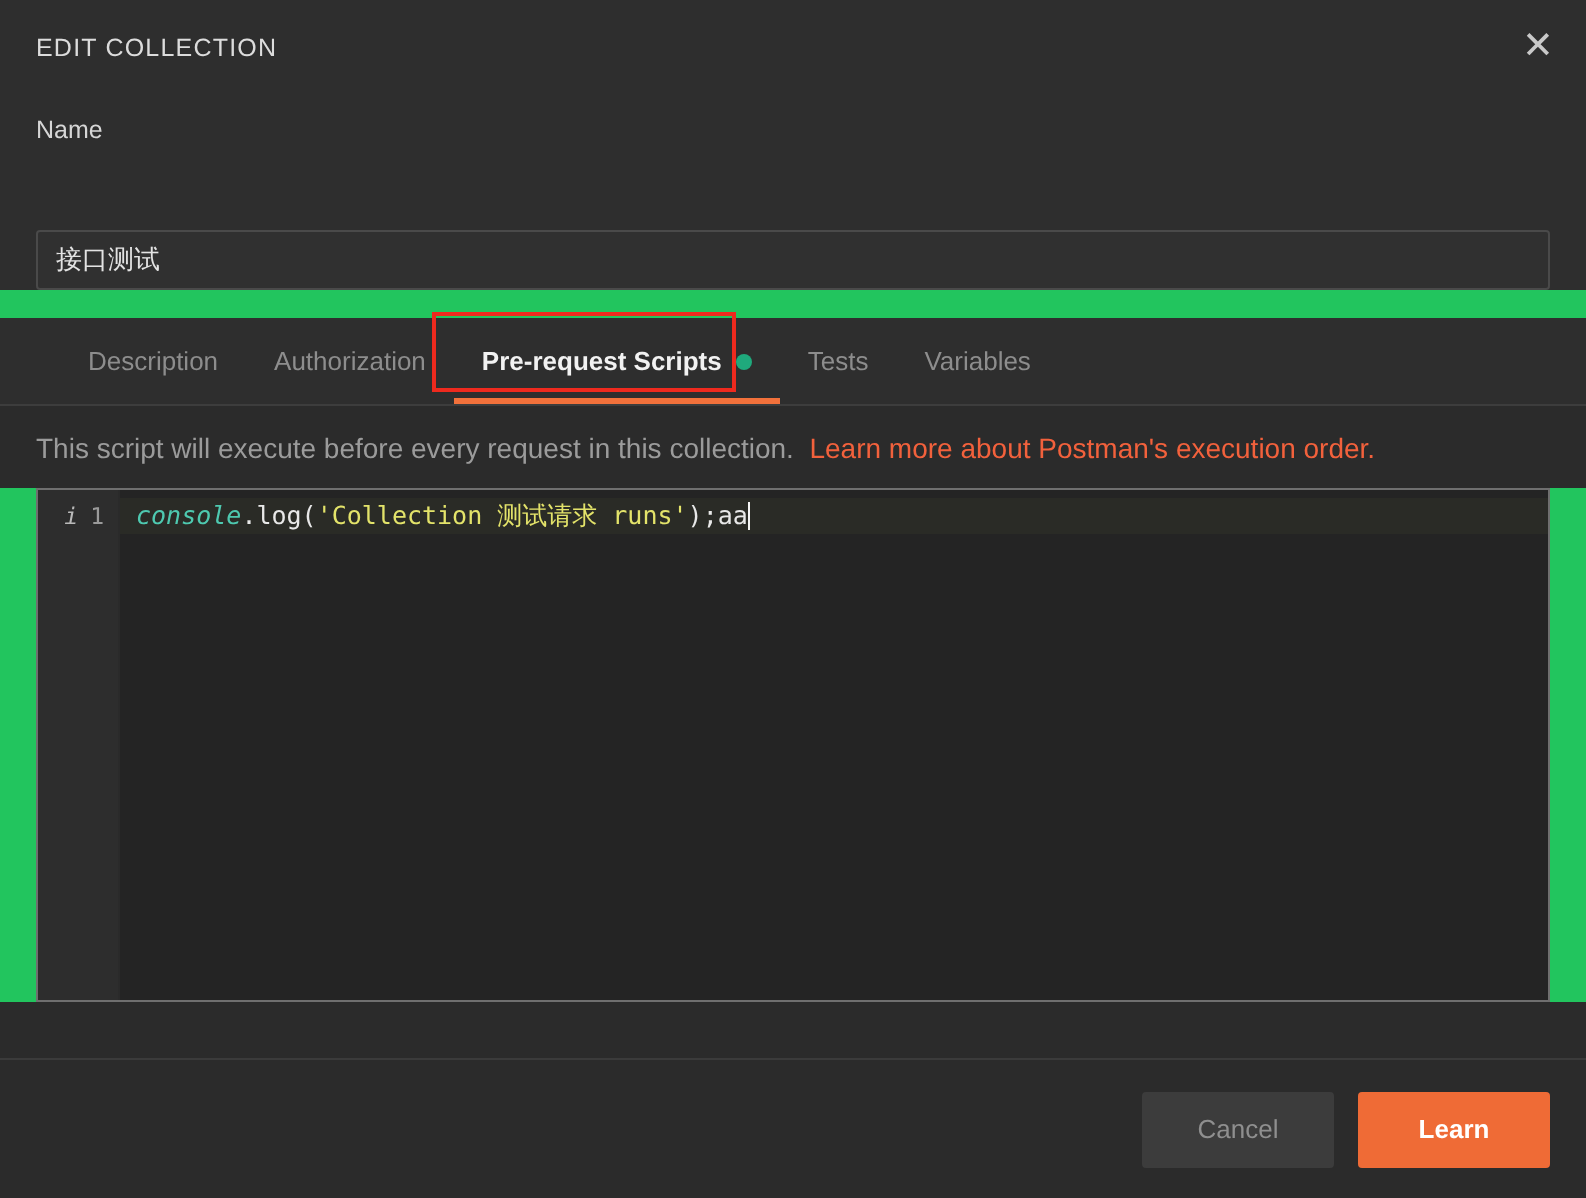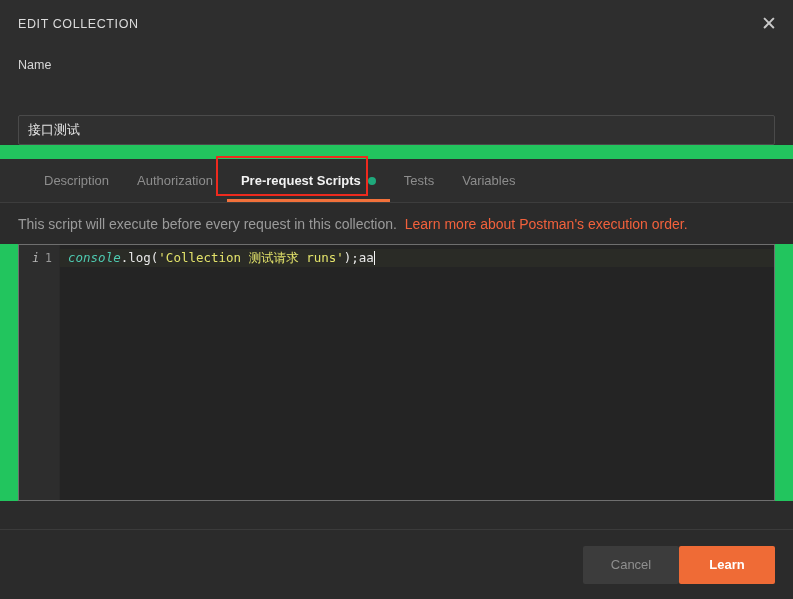--- a/index.html
+++ b/index.html
@@ -237,20 +237,21 @@
   
   .modal-footer {
     flex: 0 0 70px;
     height: 70px;
     background: #2b2b2b;
     border-top: 1px solid #3b3b3b;
     display: flex;
     align-items: center;
     justify-content: flex-end;
     padding-right: 18px;
+    gap: 12px;
     box-sizing: border-box;
   }
   .btn {
     border: none;
     border-radius: 2px;
     font-family: "Liberation Sans", sans-serif;
     font-size: 13px;
     cursor: pointer;
     height: 38px;
     min-width: 96px;

